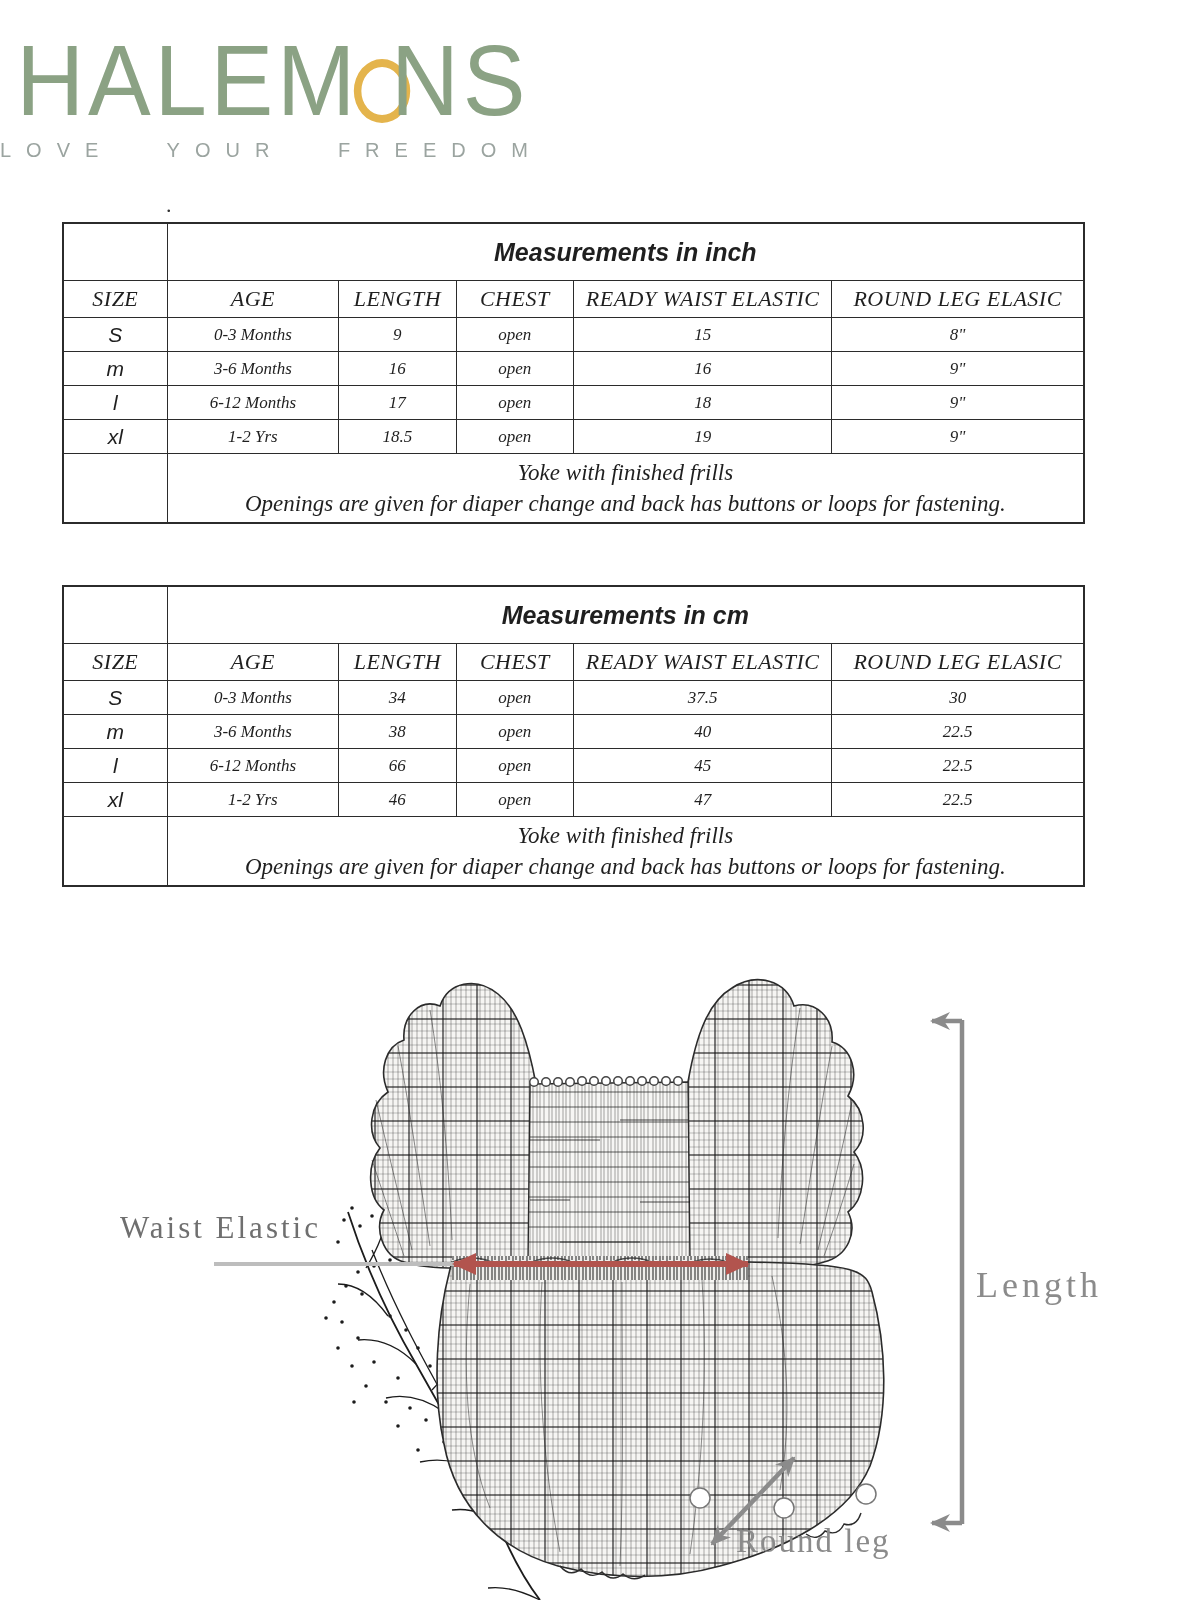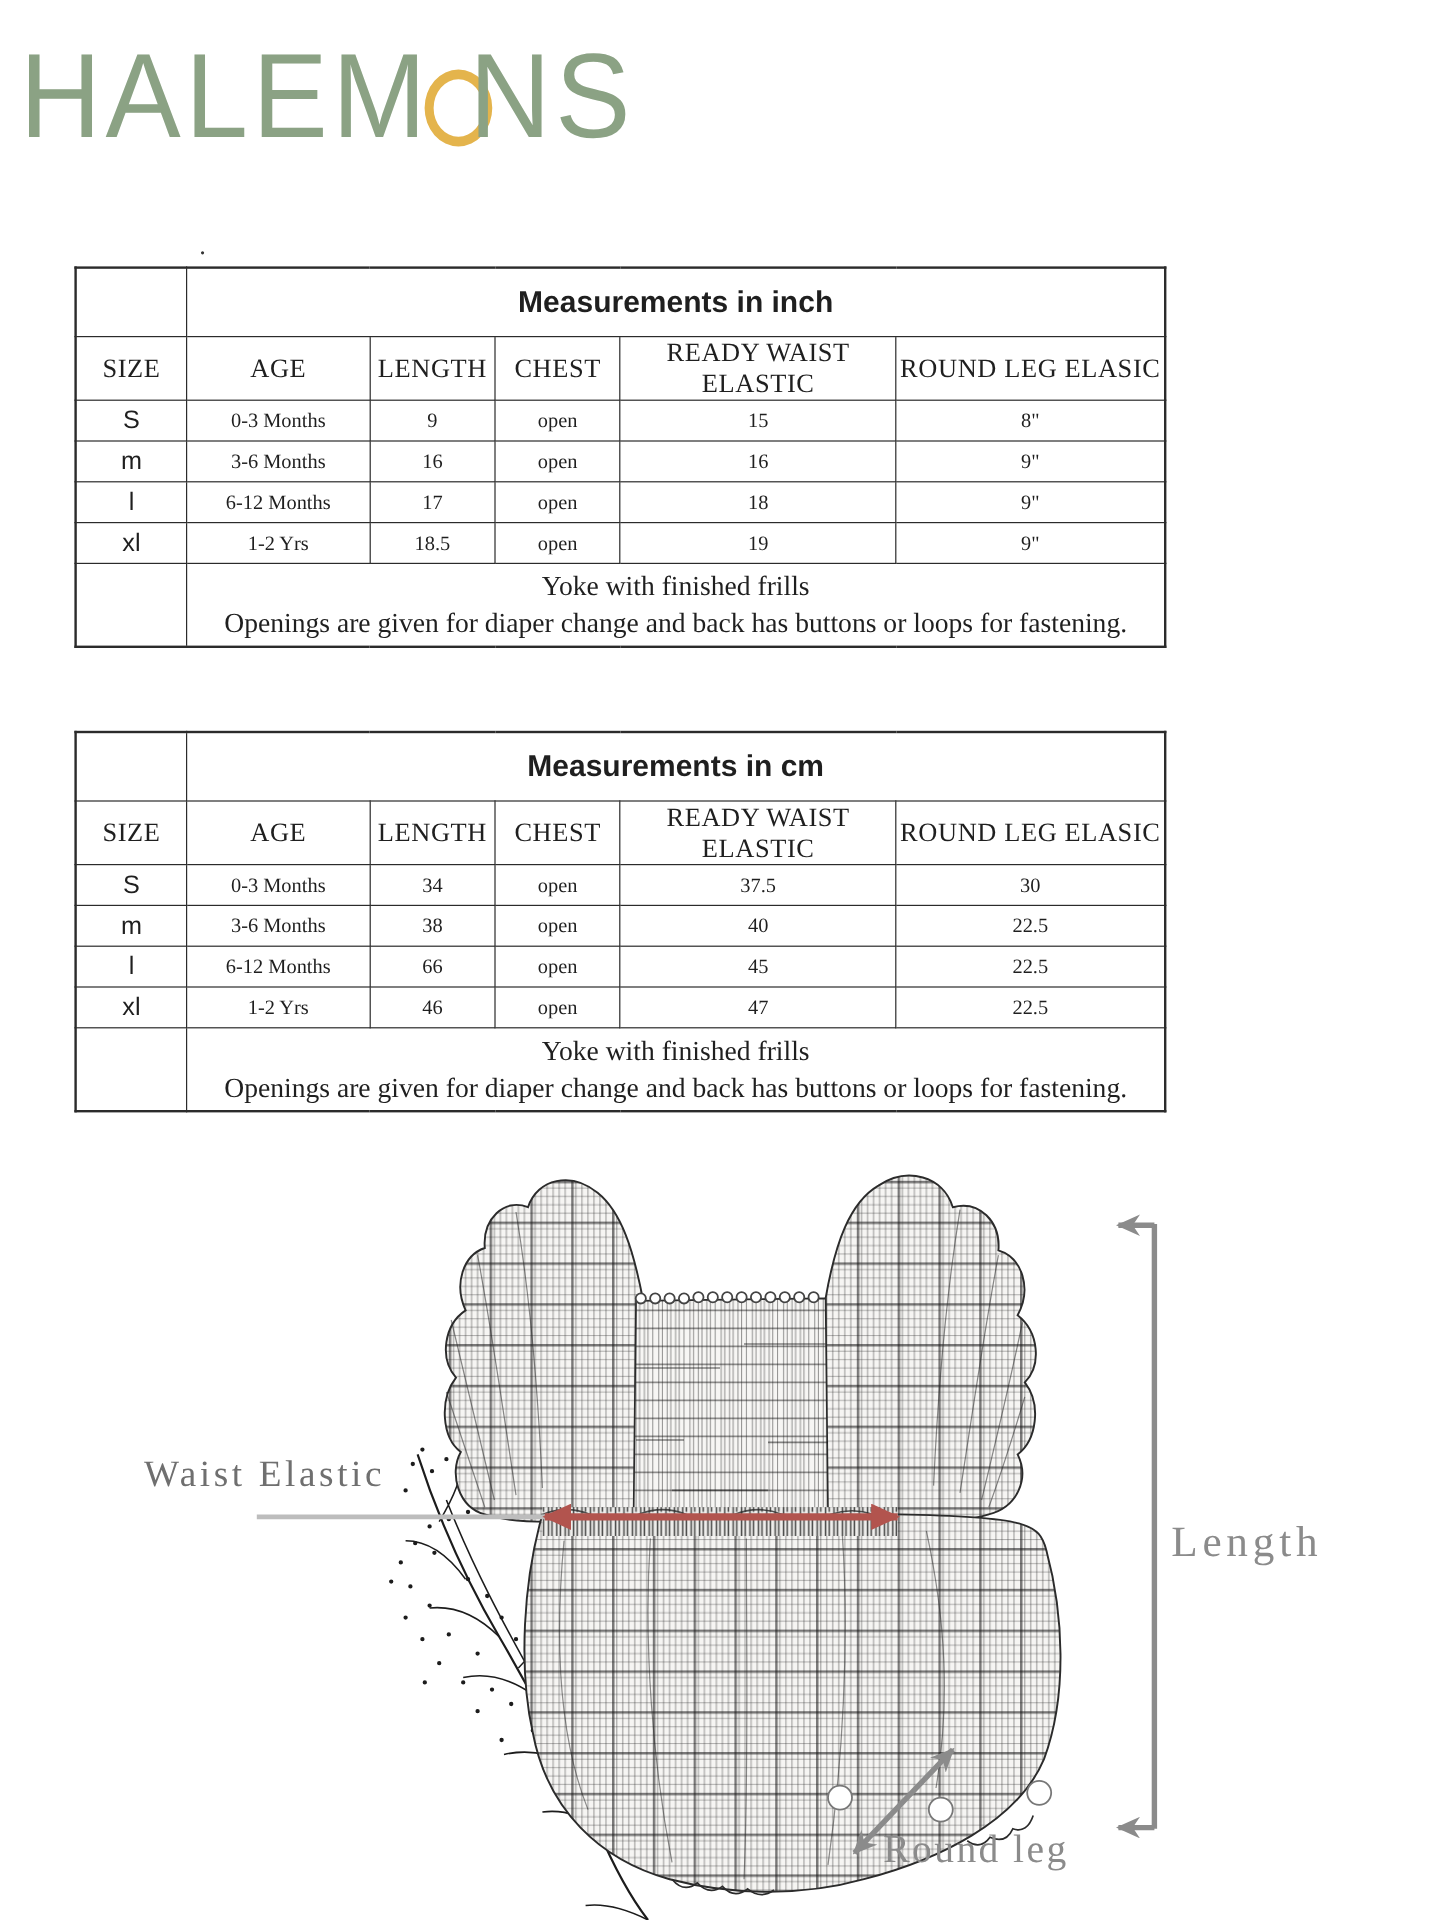--- a/index.html
+++ b/index.html
@@ -15,43 +15,44 @@
   .wordmark{display:inline-block;transform:scaleX(.94);transform-origin:center top;
             color:var(--brand-green);font-family:"Liberation Sans",sans-serif;
             font-size:100px;line-height:100px;font-weight:400;letter-spacing:4px;white-space:nowrap;}
   .wm{position:relative;z-index:2;}
   .wm-o{display:inline-block;width:44px;height:48px;border:8px solid var(--brand-gold);
         border-radius:50%;margin:0 -20px 0 -6px;vertical-align:-8px;z-index:1;position:relative;}
   .tagline{margin-top:9px;font-family:"Liberation Sans",sans-serif;font-size:20px;
            color:var(--tagline-gray);letter-spacing:15px;word-spacing:33px;}
   .stray-dot{position:absolute;left:166px;top:192px;font-size:22px;color:#333;}
   
-  .size-table{position:absolute;left:62px;width:910px;border-collapse:collapse;
-              table-layout:fixed;background:#fff;color:#1f1f1f;border:2px solid var(--border-dark);}
+  .size-table{position:absolute;left:62px;width:1023px;border-collapse:collapse;
+              table-layout:fixed;background:#fff;color:#1f1f1f;border:2px solid var(--border-dark);font-style:italic;}
   .size-table td,.size-table th{border:1px solid var(--border-dark);text-align:center;
               padding:0;overflow:hidden;}
   .t-inch{top:222px;}
-  .t-cm{top:585px;margin-top:24px;}
+  .t-cm{top:585px;}
   .title-row td{height:56px;font-family:"Liberation Sans",sans-serif;font-weight:bold;font-size:25px;}
   .head-row th{height:36px;font-size:22px;font-weight:normal;letter-spacing:.5px;}
   .data-row td{height:33px;font-size:17px;}
   .data-row td.c-size{font-family:"Liberation Sans",sans-serif;font-size:21px;}
   .notes-row td{height:68px;font-size:23px;}
   .note-line{line-height:31px;text-align:center;}
   
   .diagram{position:absolute;left:0;top:950px;width:1200px;height:650px;}
   .svg-label{font-family:"Liberation Serif",serif;}
 </style>
 </head>
 <body>
 
 <div class="brand">
   <div class="wordmark">
     <span class="wm">HALEM</span><span class="wm-o"></span><span class="wm">NS</span>
   </div>
+  <div class="tagline">LOVE YOUR FREEDOM</div>
 </div>
 <span class="stray-dot">.</span>
 
 <table class="size-table t-inch">
   <colgroup>
     <col style="width:10.2%">
       <col style="width:16.8%">
       <col style="width:11.5%">
     <col style="width:11.5%">
       <col style="width:25.3%">

